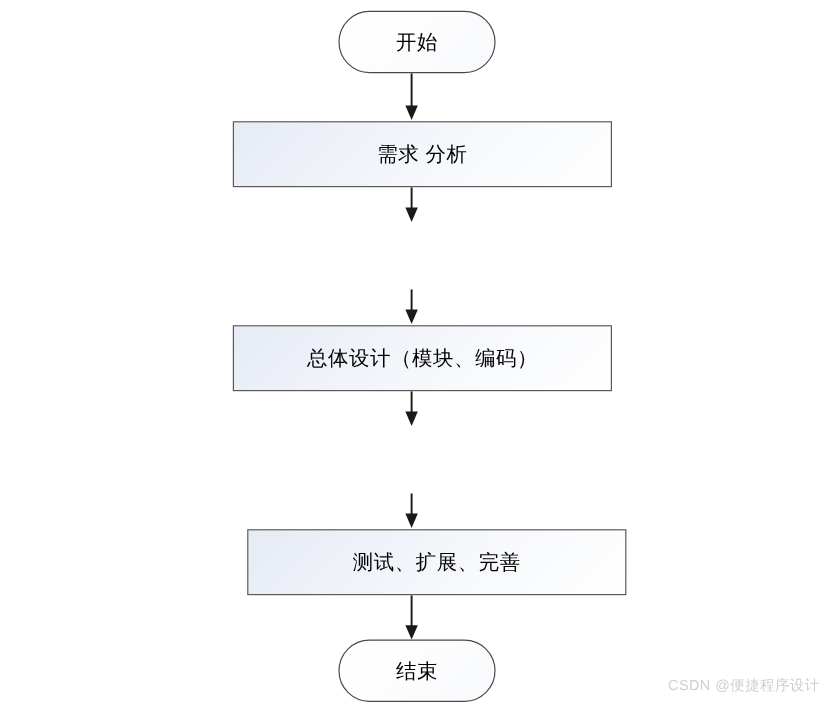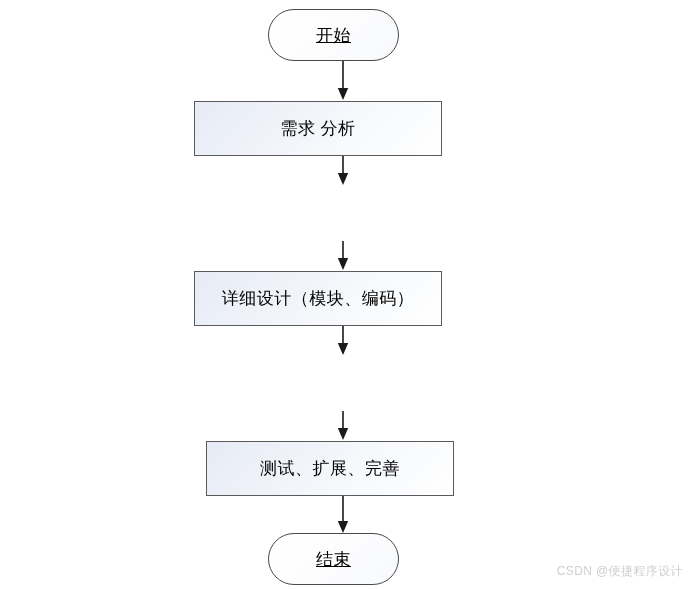--- a/index.html
+++ b/index.html
@@ -24,35 +24,34 @@
     justify-content: center;
     box-sizing: border-box;
     color: #000000;
     font-size: 17px;
     letter-spacing: 0.5px;
     white-space: nowrap;
     user-select: none;
   }
   
   .terminal {
-    left: 268px;
+    left: 282px;
     width: 131px;
     height: 52px;
     border: 1.3px solid #4a4a4a;
     border-radius: 26px;
     background: linear-gradient(135deg, #ffffff 0%, #fdfdfe 45%, #f7f9fc 100%);
-    text-decoration: underline;
   }
   #node-start { top: 9px; }
   #node-end   { top: 533px; }
 
   
   .process {
     left: 194px;
-    width: 248px;
+    width: 316px;
     height: 55px;
     border: 1.2px solid #5a5a5a;
     background: linear-gradient(135deg, #e6ebf5 0%, #eef1f8 28%, #f7f9fc 62%, #ffffff 100%);
   }
   #node-p1 { top: 101px; }
   #node-p2 { top: 186px; }
   #node-p3 { top: 271px; }
   #node-p4 { top: 356px; }
   #node-p5 { top: 441px; margin-left: 12px; }
 
@@ -106,21 +105,21 @@
 
 
   <div class="connector" style="top:241px;height:30px;">
     <svg width="14" height="30" viewBox="0 0 14 30" xmlns="http://www.w3.org/2000/svg">
       <line x1="7" y1="0" x2="7" y2="19" stroke="#1a1a1a" stroke-width="1.6"></line>
       <polygon points="7,29 1.8,17 12.2,17" fill="#1a1a1a"></polygon>
     </svg>
   </div>
 
   <div class="node process" id="node-p3">
-    <span>详细设计（模块、编码）</span>
+    <span>总体设计（模块、编码）</span>
   </div>
 
   <div class="connector" style="top:326px;height:30px;">
     <svg width="14" height="30" viewBox="0 0 14 30" xmlns="http://www.w3.org/2000/svg">
       <line x1="7" y1="0" x2="7" y2="19" stroke="#1a1a1a" stroke-width="1.6"></line>
       <polygon points="7,29 1.8,17 12.2,17" fill="#1a1a1a"></polygon>
     </svg>
   </div>
 
 

